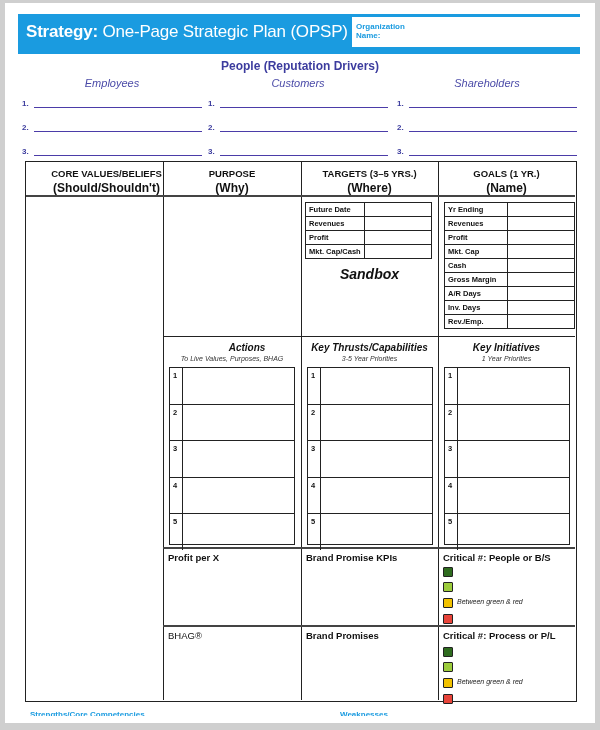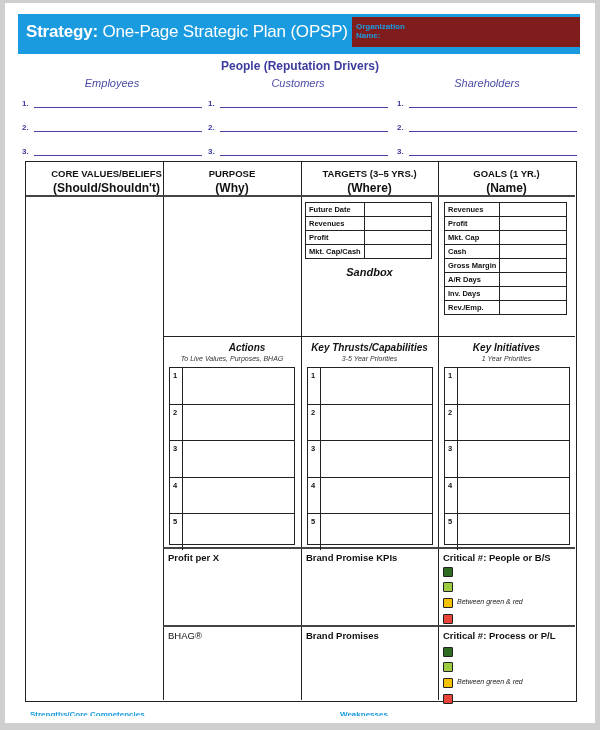--- a/index.html
+++ b/index.html
@@ -1,39 +1,39 @@
 <!DOCTYPE html>
 <html><head>
 <meta charset="utf-8">
 <style>
   html, body { margin:0; padding:0; }
   body { width:600px; height:730px; background:#cfcfcf; position:relative; overflow:hidden; font-family:"Liberation Sans", sans-serif; color:#111; }
   .page { position:absolute; left:5px; top:3px; width:590px; height:720px; background:#fff; }
   .hdr { position:absolute; left:18px; top:14px; width:562px; height:40px; background:#1a9be0; }
   .hdr-title { position:absolute; left:8px; top:8px; font-size:17px; color:#fff; white-space:nowrap; letter-spacing:-0.2px; }
   .hdr-title b { font-weight:bold; }
-  .org { position:absolute; left:334px; top:3px; width:228px; height:30px; background:#7f1d1d; }
+  .org { position:absolute; left:334px; top:3px; width:228px; height:30px; background:#ffffff; }
   .org span { display:block; font-size:8px; font-weight:bold; color:#1a9be0; line-height:9px; padding-left:4px; }
   .org span:first-child { padding-top:5px; }
   .people-title { position:absolute; left:0; width:600px; top:59px; text-align:center; font-size:12px; font-weight:bold; color:#3c3c9e; }
   .pcol { position:absolute; top:77px; width:180px; }
   .pcol .ph { text-align:center; font-style:italic; font-size:11px; color:#4b4ba8; height:16px; }
   .pline { position:relative; height:24px; }
   .pline .n { position:absolute; left:0; top:6px; font-size:8px; font-weight:bold; color:#3c3c9e; }
   .pline .u { position:absolute; left:12px; right:0; top:14px; border-bottom:1.2px solid #4b3ca8; }
   .tbl { position:absolute; left:25px; top:161px; width:552px; height:541px; border:1.5px solid #222; box-sizing:border-box; }
   .vl { position:absolute; top:0; border-left:1.3px solid #222; }
   .hl { position:absolute; border-top:1.3px solid #222; }
   .hl.thick { border-top:2.5px solid #444; }
   .colhead { position:absolute; top:4px; text-align:center; font-size:9.5px; font-weight:bold; line-height:15px; }
   .colhead .sub { font-size:12px; }
   .mini { position:absolute; border-collapse:collapse; font-size:7.5px; font-weight:bold; }
   .mini td { border:1px solid #222; height:13px; padding:0 3px; }
   .mini td.v { width:60px; }
-  .sandbox { position:absolute; left:300px; top:106px; width:138px; text-align:center; font-style:italic; font-weight:bold; font-size:11px; }
+  .sandbox { position:absolute; left:300px; top:106px; width:138px; text-align:center; font-style:italic; font-weight:bold; font-size:14px; }
   .sect-title { position:absolute; text-align:center; font-style:italic; font-weight:bold; font-size:10px; }
   .sect-sub { position:absolute; text-align:center; font-style:italic; font-size:7px; color:#333; }
   .numbox { position:absolute; border:1px solid #222; box-sizing:border-box; }
   .numrow { position:relative; height:35.5px; border-bottom:1px solid #222; }
   .numrow:last-child { border-bottom:none; }
   .numrow .nc { position:absolute; left:0; top:0; bottom:0; width:13px; border-right:1px solid #222; font-size:7.5px; font-weight:bold; padding:3px 0 0 3px; box-sizing:border-box; }
   .cell-label { position:absolute; font-size:9.5px; font-weight:bold; }
   .sw { position:absolute; width:8px; height:8px; border:1px solid #222; border-radius:1px; }
   .sw-note { position:absolute; font-size:7px; font-style:italic; color:#222; }
   .footer-txt { position:absolute; top:710px; font-size:8px; color:#1a9be0; font-weight:bold; height:6px; overflow:hidden; }
@@ -144,20 +144,24 @@
     <tr>
           <td>Mkt. Cap/Cash</td>
           <td class="v"></td>
         </tr>
   </tbody>
     </table>
   <div class="sandbox" style="left:275px; top:104px; width:137px;">Sandbox</div>
 
   <table class="mini" style="left:418px; top:40px;">
     <tbody>
+        <tr>
+          <td style="width:56px">Yr Ending</td>
+          <td class="v"></td>
+        </tr>
     <tr>
           <td>Revenues</td>
           <td class="v"></td>
         </tr>
     <tr>
           <td>Profit</td>
           <td class="v"></td>
         </tr>
     <tr>
           <td>Mkt. Cap</td>

